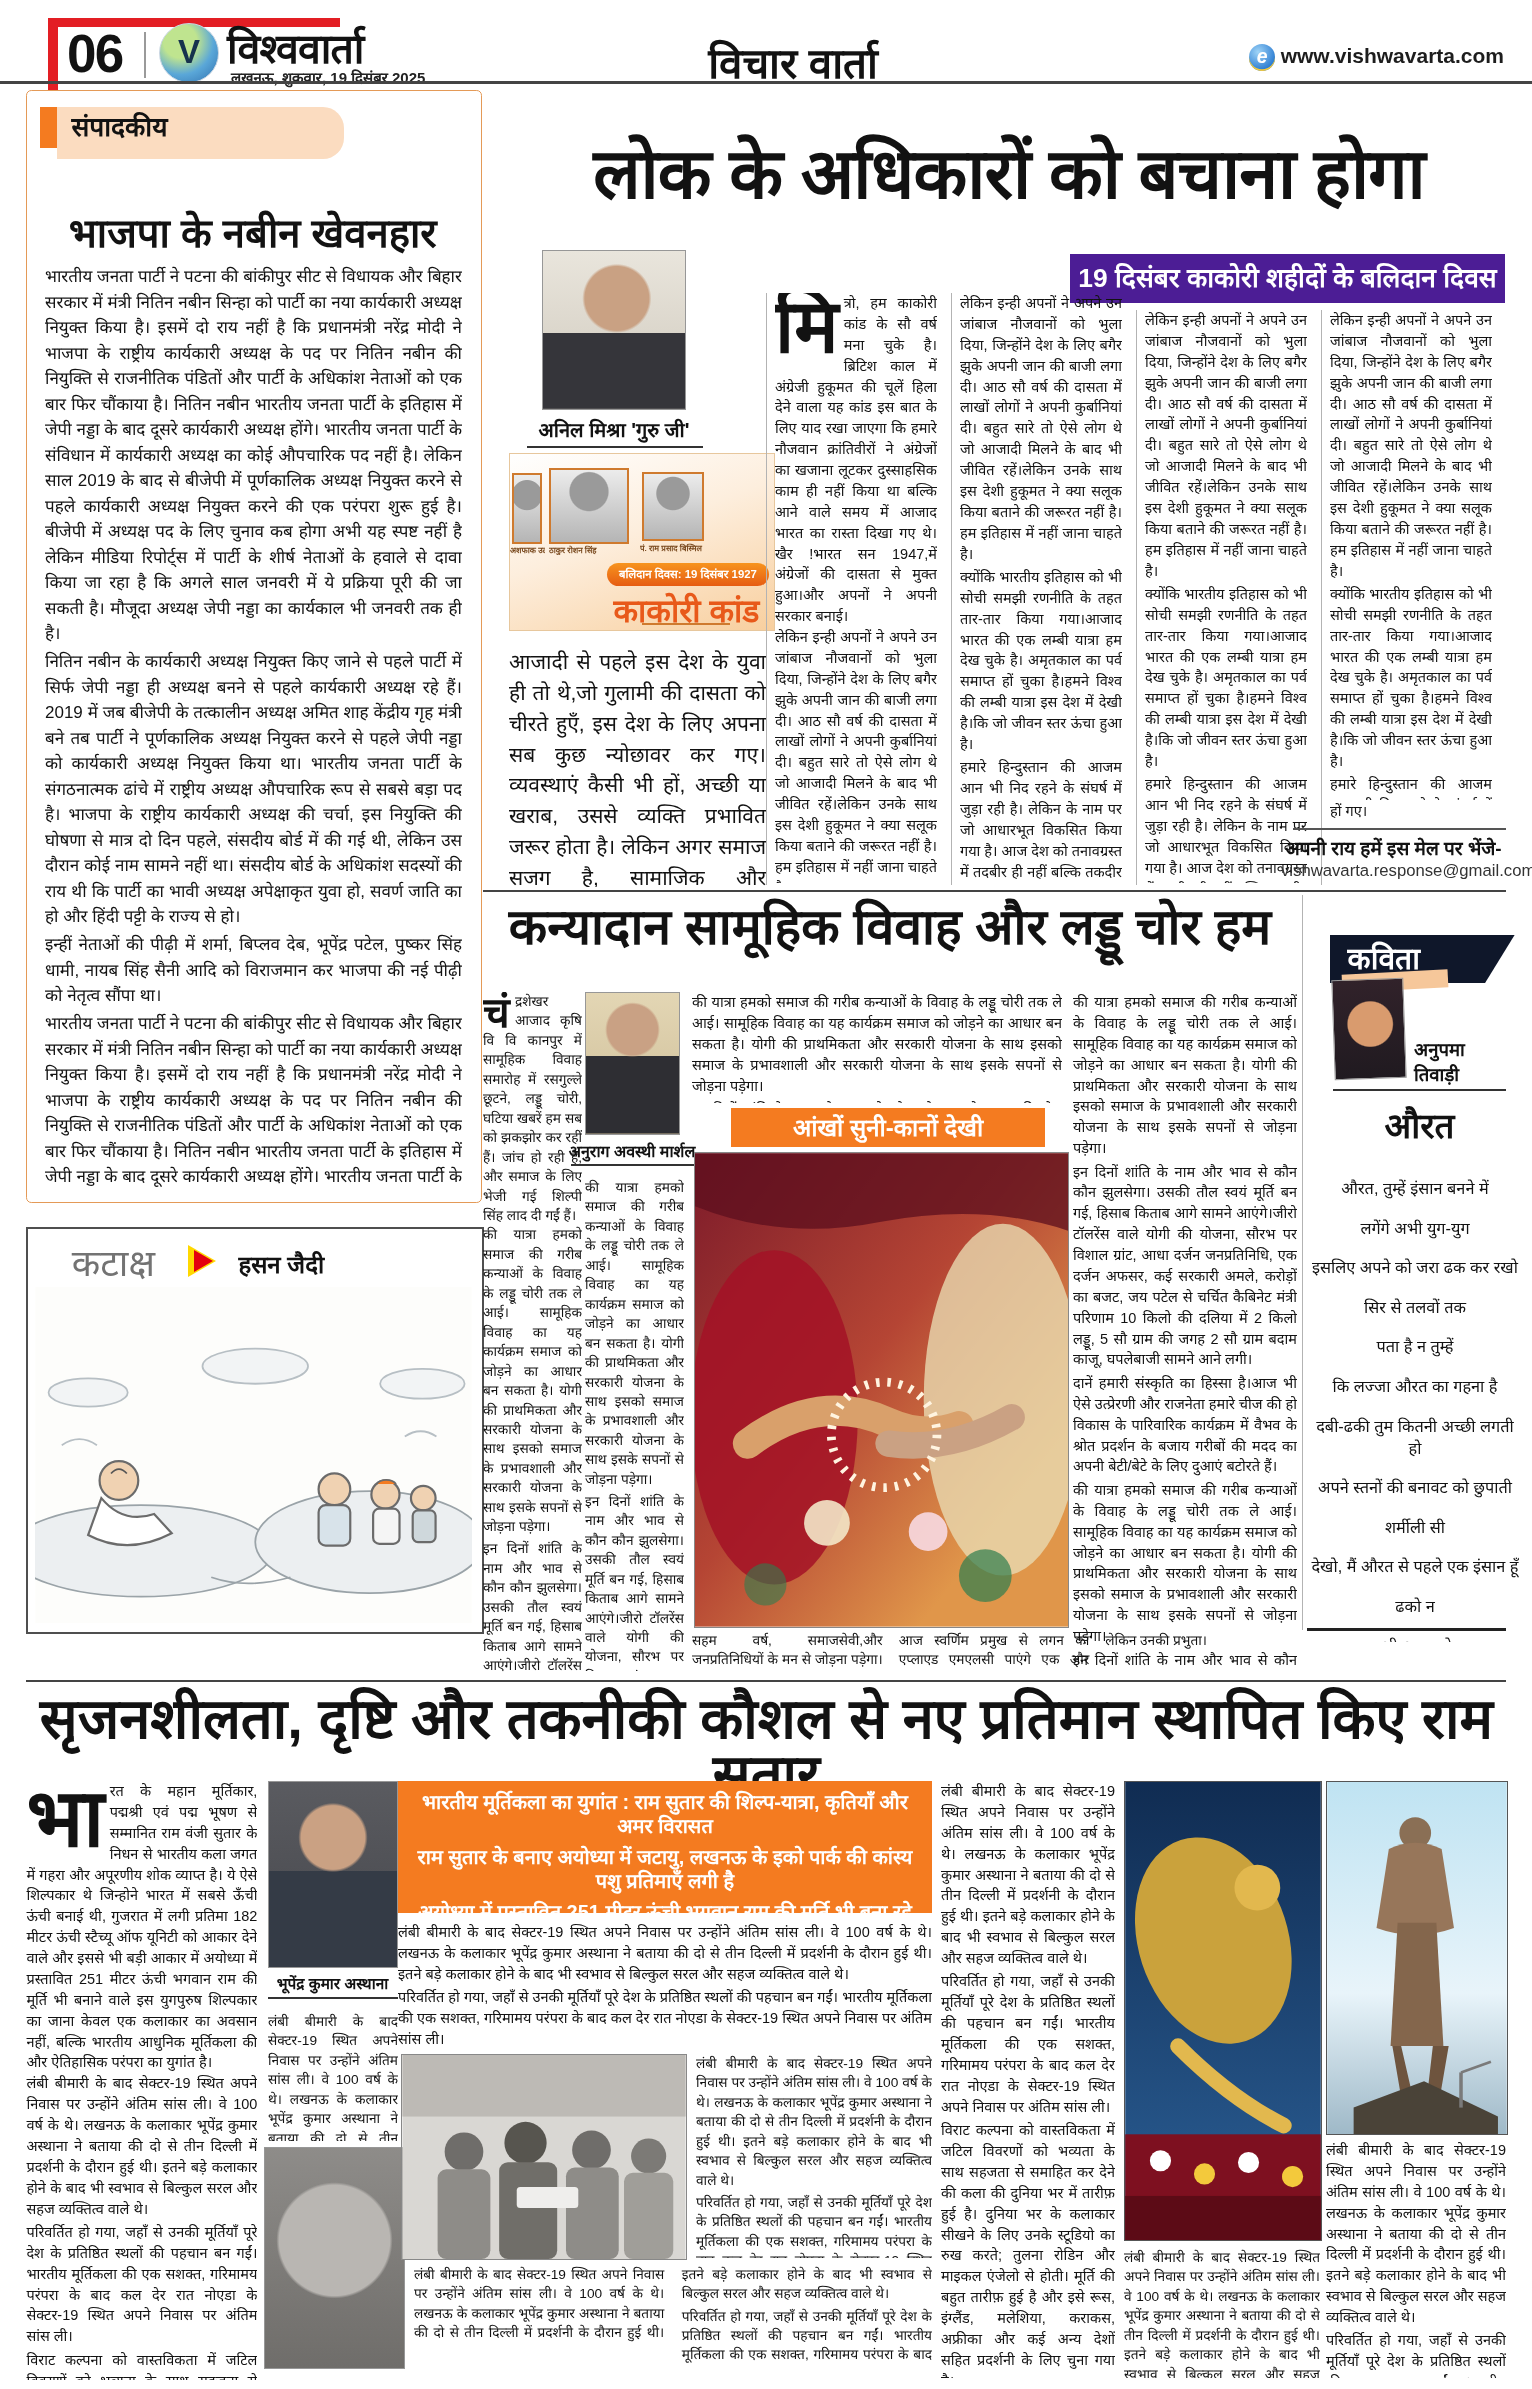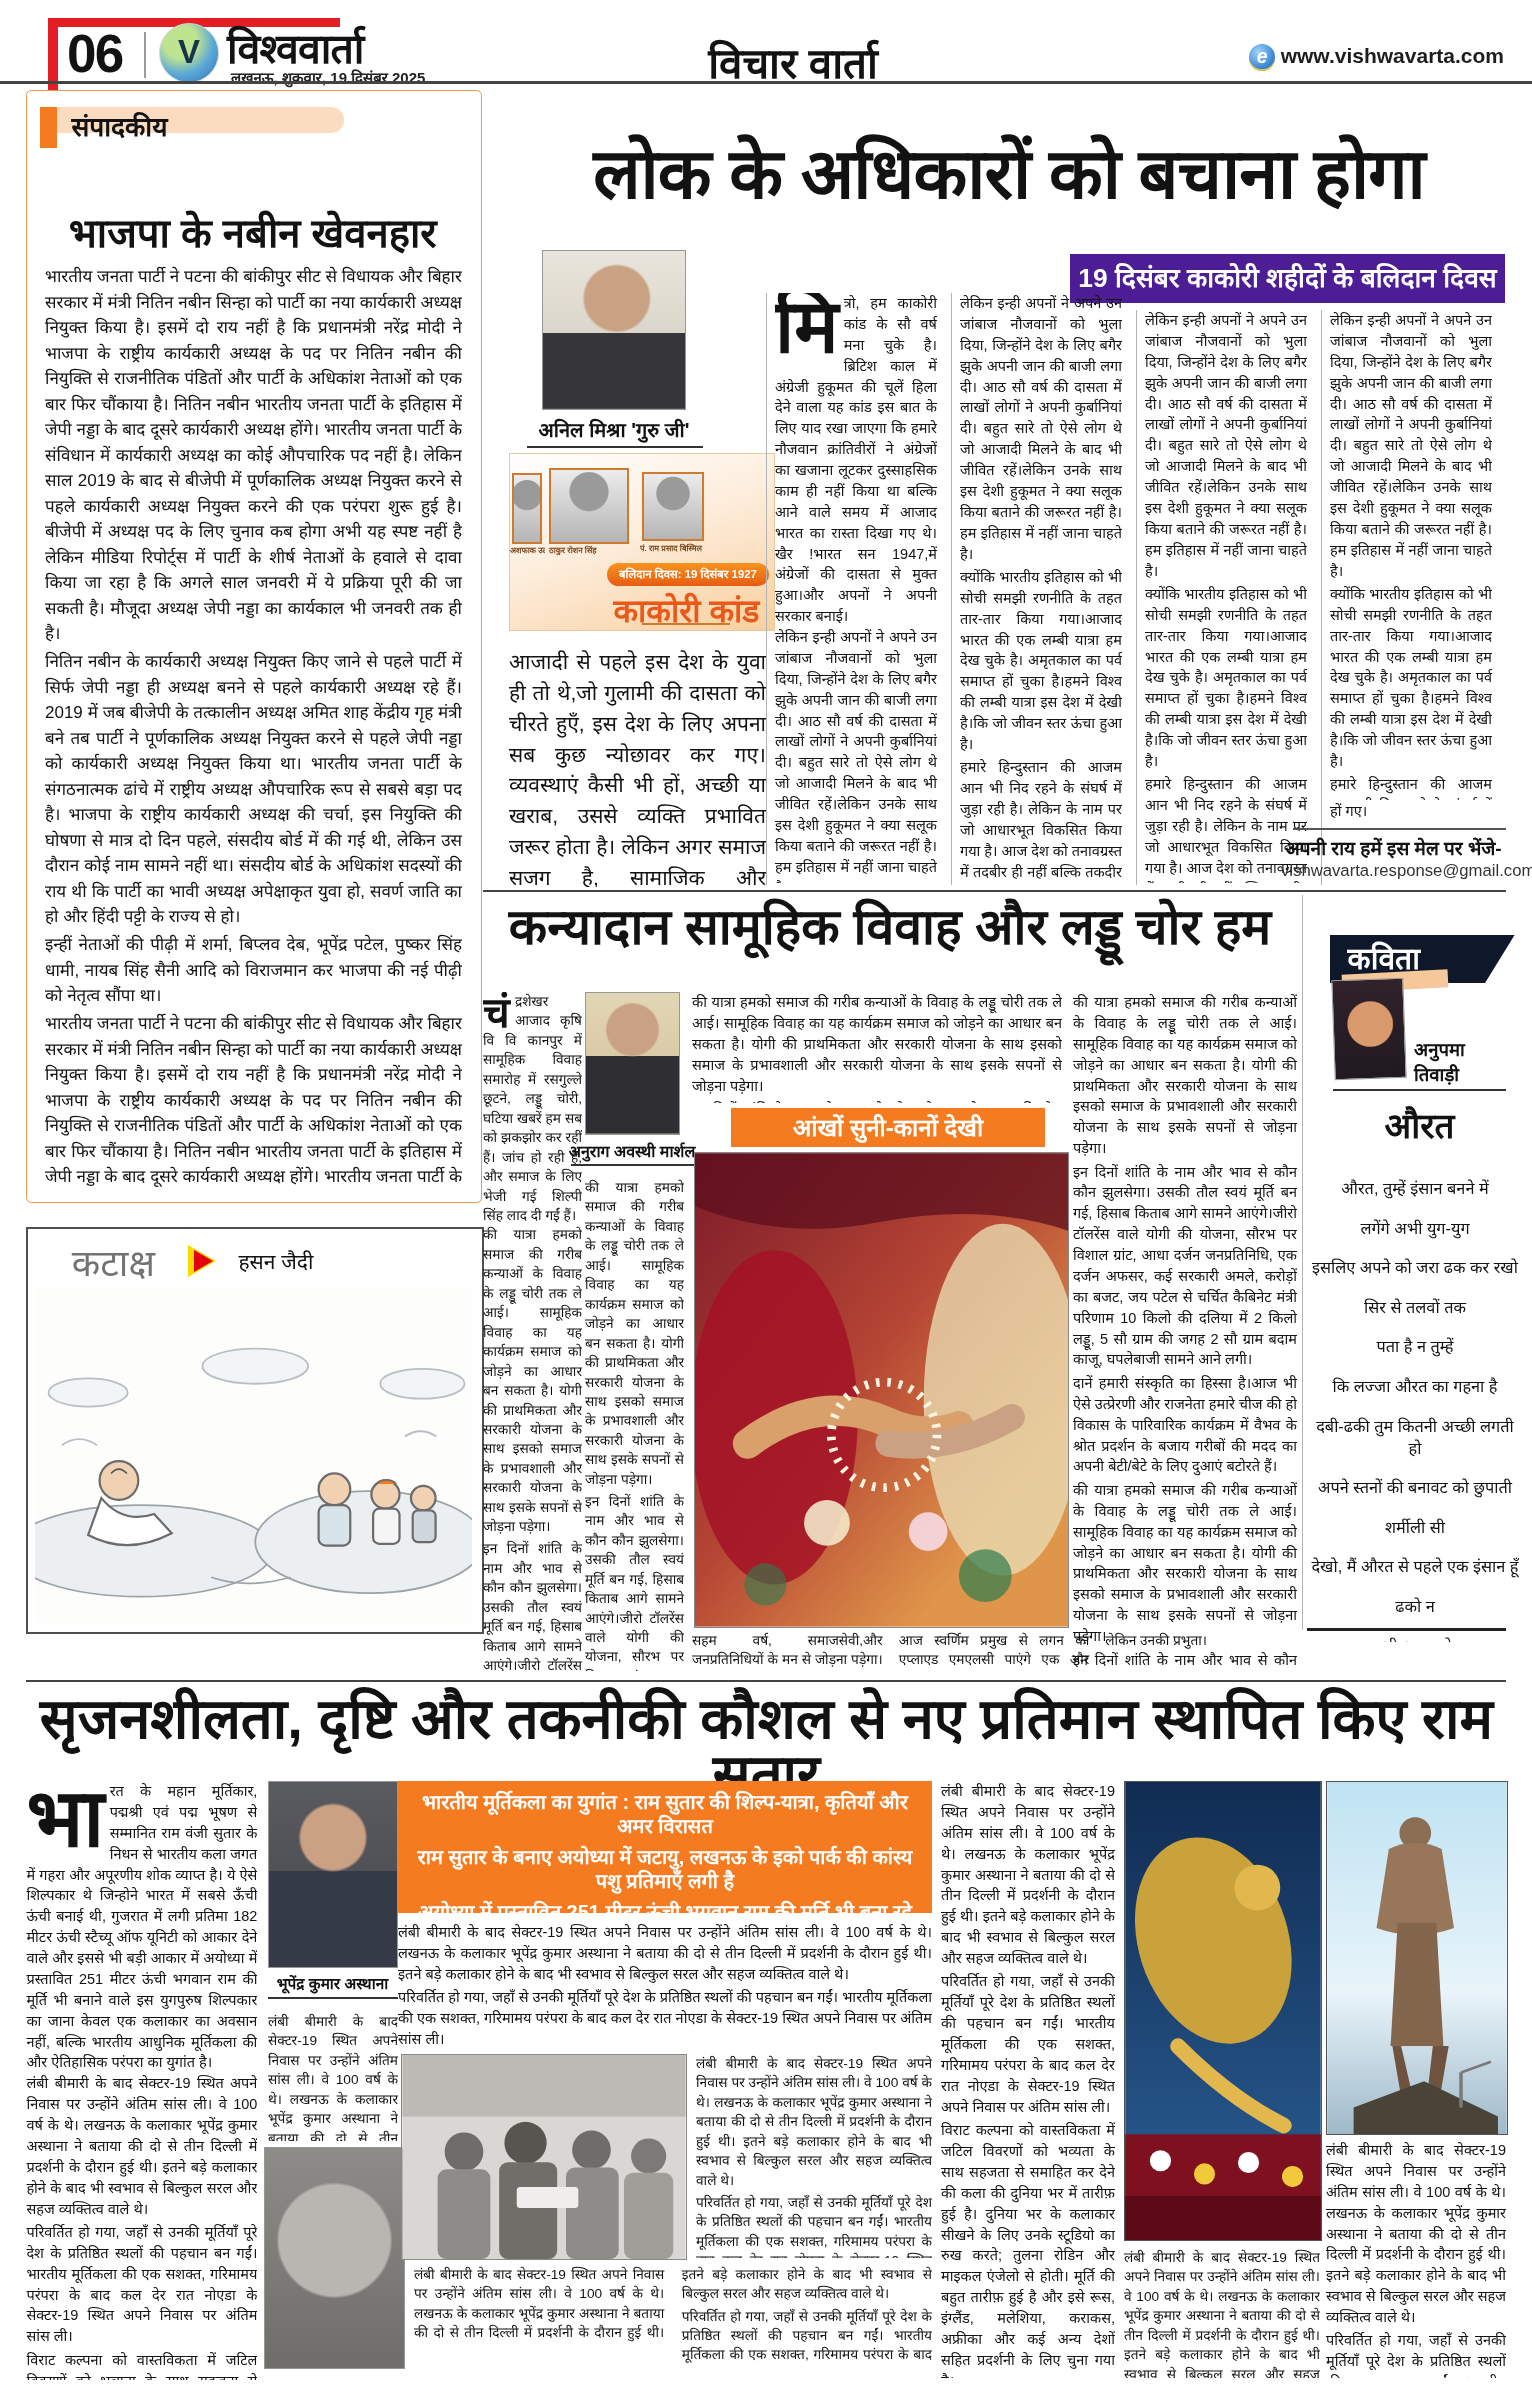--- a/index.html
+++ b/index.html
@@ -28,21 +28,21 @@
   
   .edbox{border:1.8px solid #e49a57;border-radius:5.3px;background:#fff;}
   .edtabsq{background:#f47b20;}
   .edtabbar{background:#fbdcc0;border-radius:0 21px 21px 0;font-size:26.4px;font-weight:800;line-height:41px;padding-left:14px;}
   .edhead{font-size:40px;font-weight:800;}
   .edbody{font-size:17px;line-height:1.5;}
   
   .kxbox{border:2.6px solid #4f4f4f;background:#fff;}
   .kxlabel{color:#737373;font-size:37px;font-weight:400;margin-left:24px;}
   .tri{width:0;height:0;border-top:16.7px solid transparent;border-bottom:16.7px solid transparent;}
-  .kxauthor{font-size:21px;font-weight:400;}
+  .kxauthor{font-size:24px;font-weight:700;}
   
   .mainhead{font-size:70px;font-weight:800;line-height:1.02;letter-spacing:-0.9px;}
   .kicker{background:#4c1d95;color:#fff;font-size:26.4px;font-weight:800;line-height:49px;}
   .cap{font-size:20px;font-weight:800;}
   .bodycol{font-size:14.5px;line-height:1.44;}
   .drop{float:left;font-weight:800;line-height:.82;padding:3.5px 5.3px 0 0;}
   .pullq{font-size:21px;line-height:1.47;}
   .kakori{background:linear-gradient(160deg,#ffffff 0%,#fdeedd 45%,#f8cf9e 100%);overflow:hidden;border:0.9px solid #e7c79d;}
   .thumb{background:radial-gradient(circle at 50% 30%,#9a9a9a 0 30%,transparent 32%),linear-gradient(#ececec,#b5b5b5);
          border:2.6px solid #cf7a2e;}
@@ -90,21 +90,21 @@
   <div class="abs" style="left:144px;top:32px;width:1.8px;height:46px;background:#9a9a9a;"></div>
   <div class="abs globe" style="left:159px;top:23px;">V</div>
   <div class="abs papername" style="left:227px;top:19.4px;">विश्ववार्ता</div>
   <div class="abs edition" style="left:231px;top:67px;">लखनऊ, शुक्रवार, 19 दिसंबर 2025</div>
   <div class="abs sectitle c" style="left:617px;top:33px;width:352px;">विचार वार्ता</div>
   <div class="abs website" style="left:1249px;top:44px;"><span class="eicon">e</span><span>www.vishwavarta.com</span></div>
   <div class="abs rule" style="left:0;top:81px;width:1532px;height:2.6px;"></div>
 
   <div class="abs edbox" style="left:26.4px;top:90px;width:454px;height:1111px;">
     <div class="abs edtabsq" style="left:12.3px;top:16px;width:17.6px;height:41px;"></div>
-    <div class="abs edtabbar" style="left:30px;top:16px;width:273px;height:26px;">संपादकीय</div>
+    <div class="abs edtabbar" style="left:30px;top:16px;width:273px;height:52px;">संपादकीय</div>
     <div class="abs edhead c" style="left:8.8px;top:113px;width:433px;">भाजपा के नबीन खेवनहार</div>
     <div class="abs jtxt edbody" style="left:17.6px;top:173px;width:417px;height:925px;">
         <p>भारतीय जनता पार्टी ने पटना की बांकीपुर सीट से विधायक और बिहार सरकार में मंत्री नितिन नबीन सिन्हा को पार्टी का नया कार्यकारी अध्यक्ष नियुक्त किया है। इसमें दो राय नहीं है कि प्रधानमंत्री नरेंद्र मोदी ने भाजपा के राष्ट्रीय कार्यकारी अध्यक्ष के पद पर नितिन नबीन की नियुक्ति से राजनीतिक पंडितों और पार्टी के अधिकांश नेताओं को एक बार फिर चौंकाया है। नितिन नबीन भारतीय जनता पार्टी के इतिहास में जेपी नड्डा के बाद दूसरे कार्यकारी अध्यक्ष होंगे। भारतीय जनता पार्टी के संविधान में कार्यकारी अध्यक्ष का कोई औपचारिक पद नहीं है। लेकिन साल 2019 के बाद से बीजेपी में पूर्णकालिक अध्यक्ष नियुक्त करने से पहले कार्यकारी अध्यक्ष नियुक्त करने की एक परंपरा शुरू हुई है। बीजेपी में अध्यक्ष पद के लिए चुनाव कब होगा अभी यह स्पष्ट नहीं है लेकिन मीडिया रिपोर्ट्स में पार्टी के शीर्ष नेताओं के हवाले से दावा किया जा रहा है कि अगले साल जनवरी में ये प्रक्रिया पूरी की जा सकती है। मौजूदा अध्यक्ष जेपी नड्डा का कार्यकाल भी जनवरी तक ही है।</p>
         <p>नितिन नबीन के कार्यकारी अध्यक्ष नियुक्त किए जाने से पहले पार्टी में सिर्फ जेपी नड्डा ही अध्यक्ष बनने से पहले कार्यकारी अध्यक्ष रहे हैं। 2019 में जब बीजेपी के तत्कालीन अध्यक्ष अमित शाह केंद्रीय गृह मंत्री बने तब पार्टी ने पूर्णकालिक अध्यक्ष नियुक्त करने से पहले जेपी नड्डा को कार्यकारी अध्यक्ष नियुक्त किया था। भारतीय जनता पार्टी के संगठनात्मक ढांचे में राष्ट्रीय अध्यक्ष औपचारिक रूप से सबसे बड़ा पद है। भाजपा के राष्ट्रीय कार्यकारी अध्यक्ष की चर्चा, इस नियुक्ति की घोषणा से मात्र दो दिन पहले, संसदीय बोर्ड में की गई थी, लेकिन उस दौरान कोई नाम सामने नहीं था। संसदीय बोर्ड के अधिकांश सदस्यों की राय थी कि पार्टी का भावी अध्यक्ष अपेक्षाकृत युवा हो, सवर्ण जाति का हो और हिंदी पट्टी के राज्य से हो।</p>
         <p>इन्हीं नेताओं की पीढ़ी में शर्मा, बिप्लव देब, भूपेंद्र पटेल, पुष्कर सिंह धामी, नायब सिंह सैनी आदि को विराजमान कर भाजपा की नई पीढ़ी को नेतृत्व सौंपा था।</p>
         <p>भारतीय जनता पार्टी ने पटना की बांकीपुर सीट से विधायक और बिहार सरकार में मंत्री नितिन नबीन सिन्हा को पार्टी का नया कार्यकारी अध्यक्ष नियुक्त किया है। इसमें दो राय नहीं है कि प्रधानमंत्री नरेंद्र मोदी ने भाजपा के राष्ट्रीय कार्यकारी अध्यक्ष के पद पर नितिन नबीन की नियुक्ति से राजनीतिक पंडितों और पार्टी के अधिकांश नेताओं को एक बार फिर चौंकाया है। नितिन नबीन भारतीय जनता पार्टी के इतिहास में जेपी नड्डा के बाद दूसरे कार्यकारी अध्यक्ष होंगे। भारतीय जनता पार्टी के संविधान में कार्यकारी अध्यक्ष का कोई औपचारिक पद नहीं है। लेकिन साल 2019 के बाद से बीजेपी में पूर्णकालिक अध्यक्ष नियुक्त करने से पहले कार्यकारी अध्यक्ष नियुक्त करने की एक परंपरा शुरू हुई है। बीजेपी में अध्यक्ष पद के लिए चुनाव कब होगा अभी यह स्पष्ट नहीं है लेकिन मीडिया रिपोर्ट्स में पार्टी के शीर्ष नेताओं के हवाले से दावा किया जा रहा है कि अगले साल जनवरी में ये प्रक्रिया पूरी की जा सकती है। मौजूदा अध्यक्ष जेपी नड्डा का कार्यकाल भी जनवरी तक ही है।</p>
       </div>
   </div>
 
   <div class="abs mainhead c" style="left:506px;top:139px;width:1006px;">लोक के अधिकारों को बचाना होगा</div>

